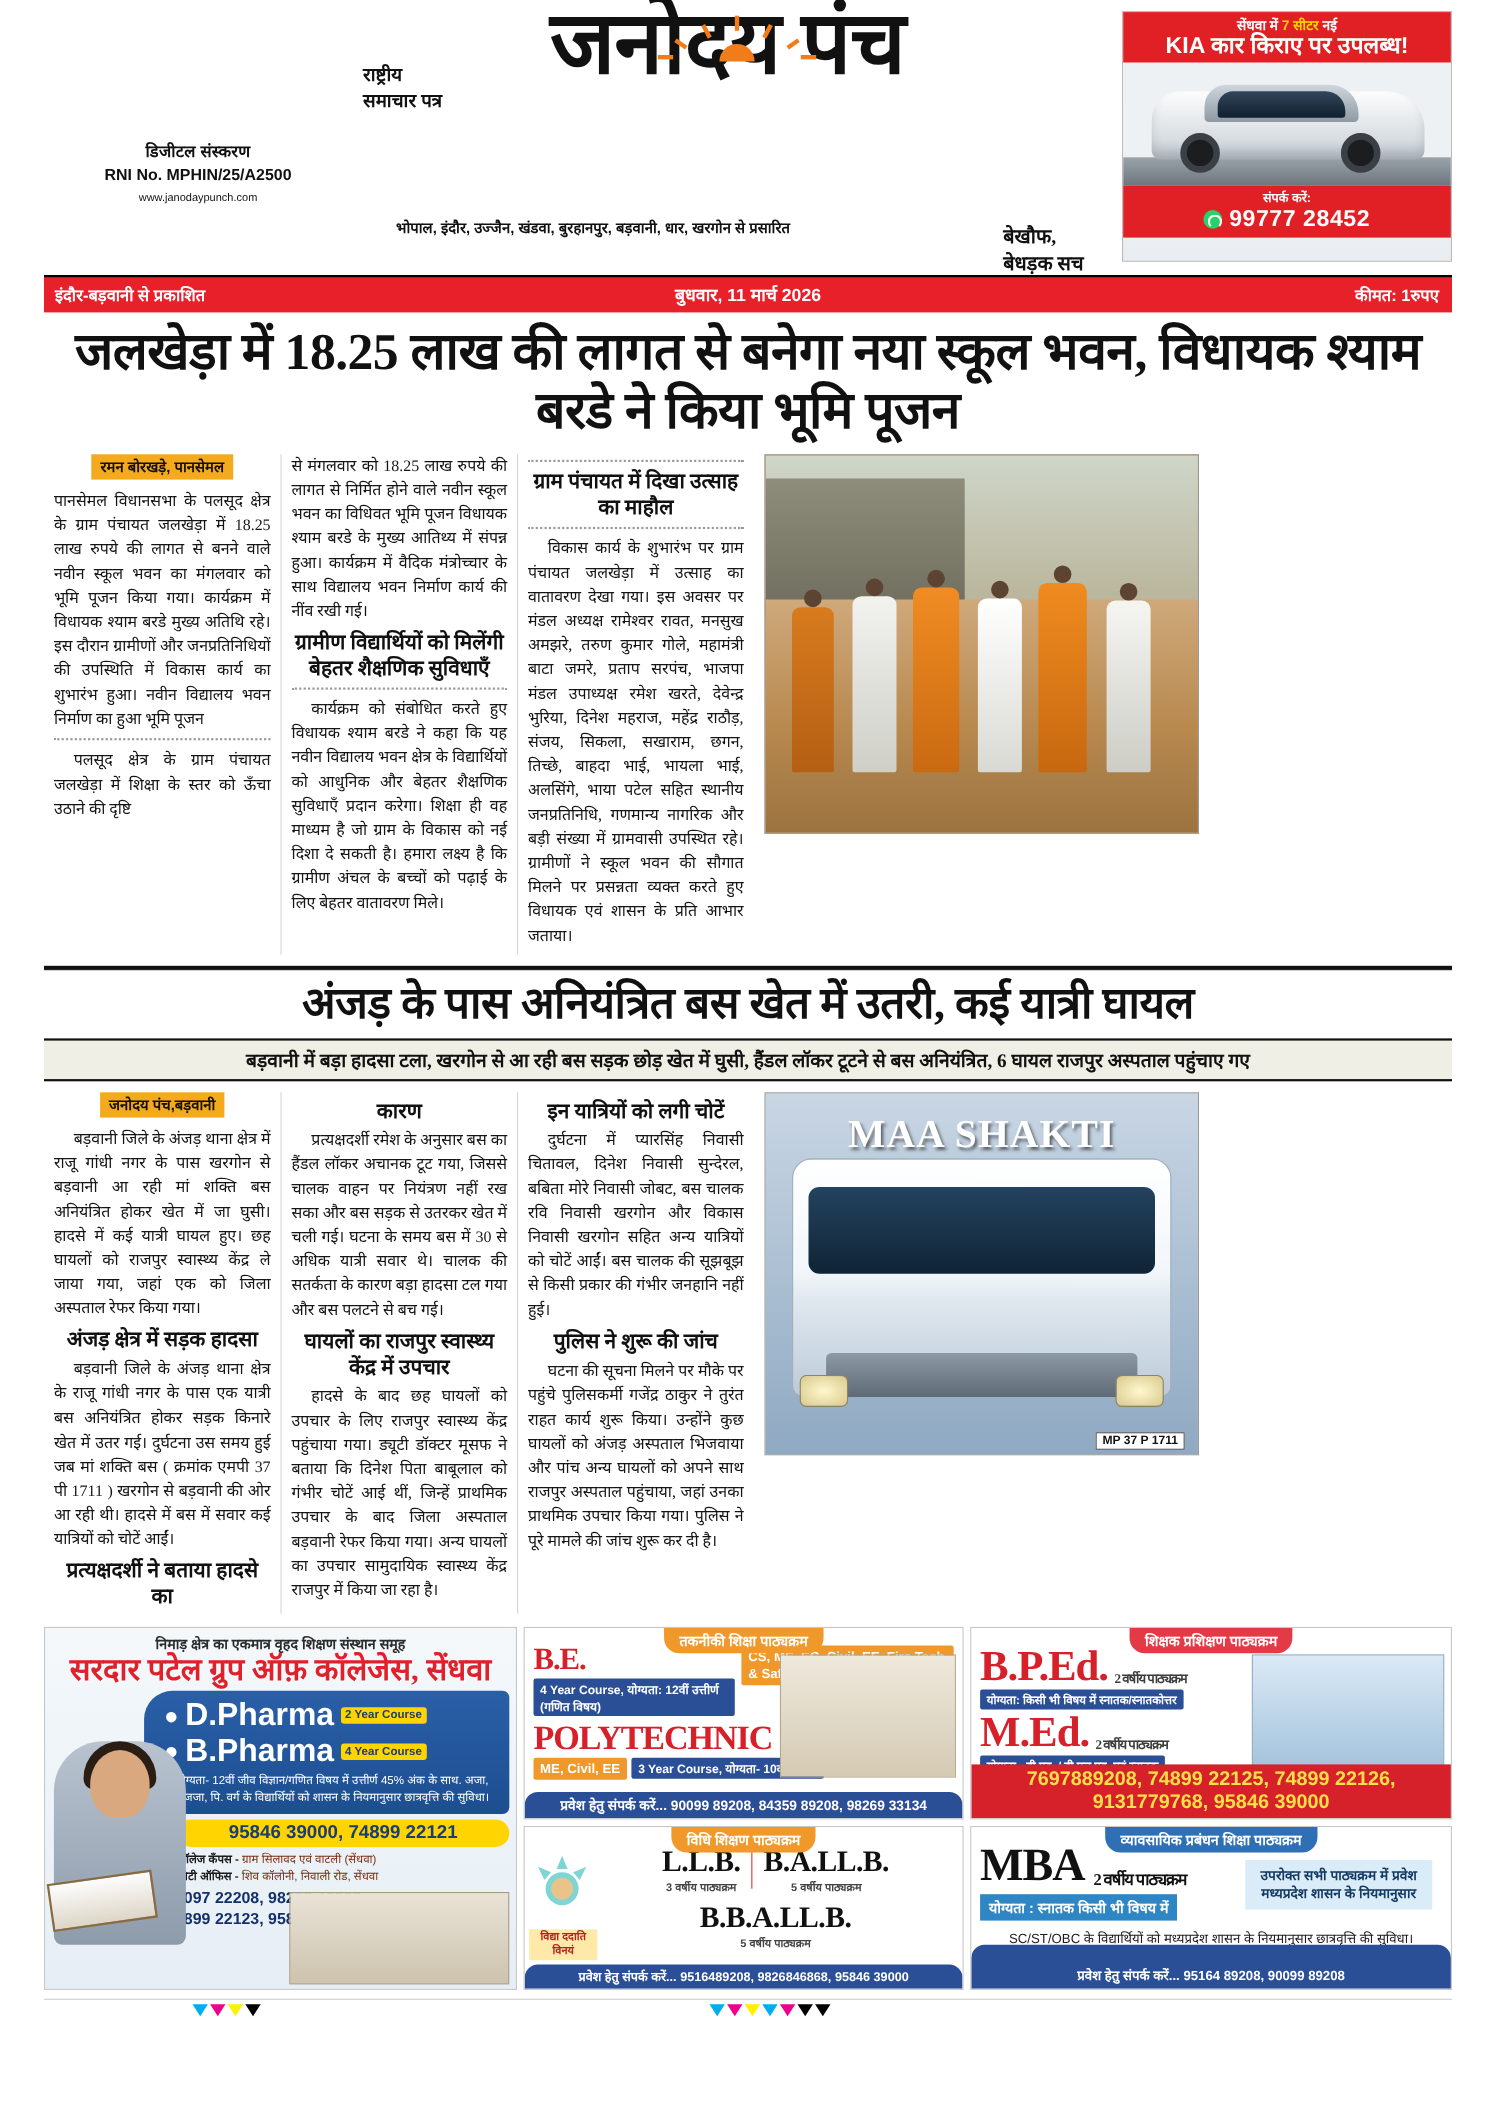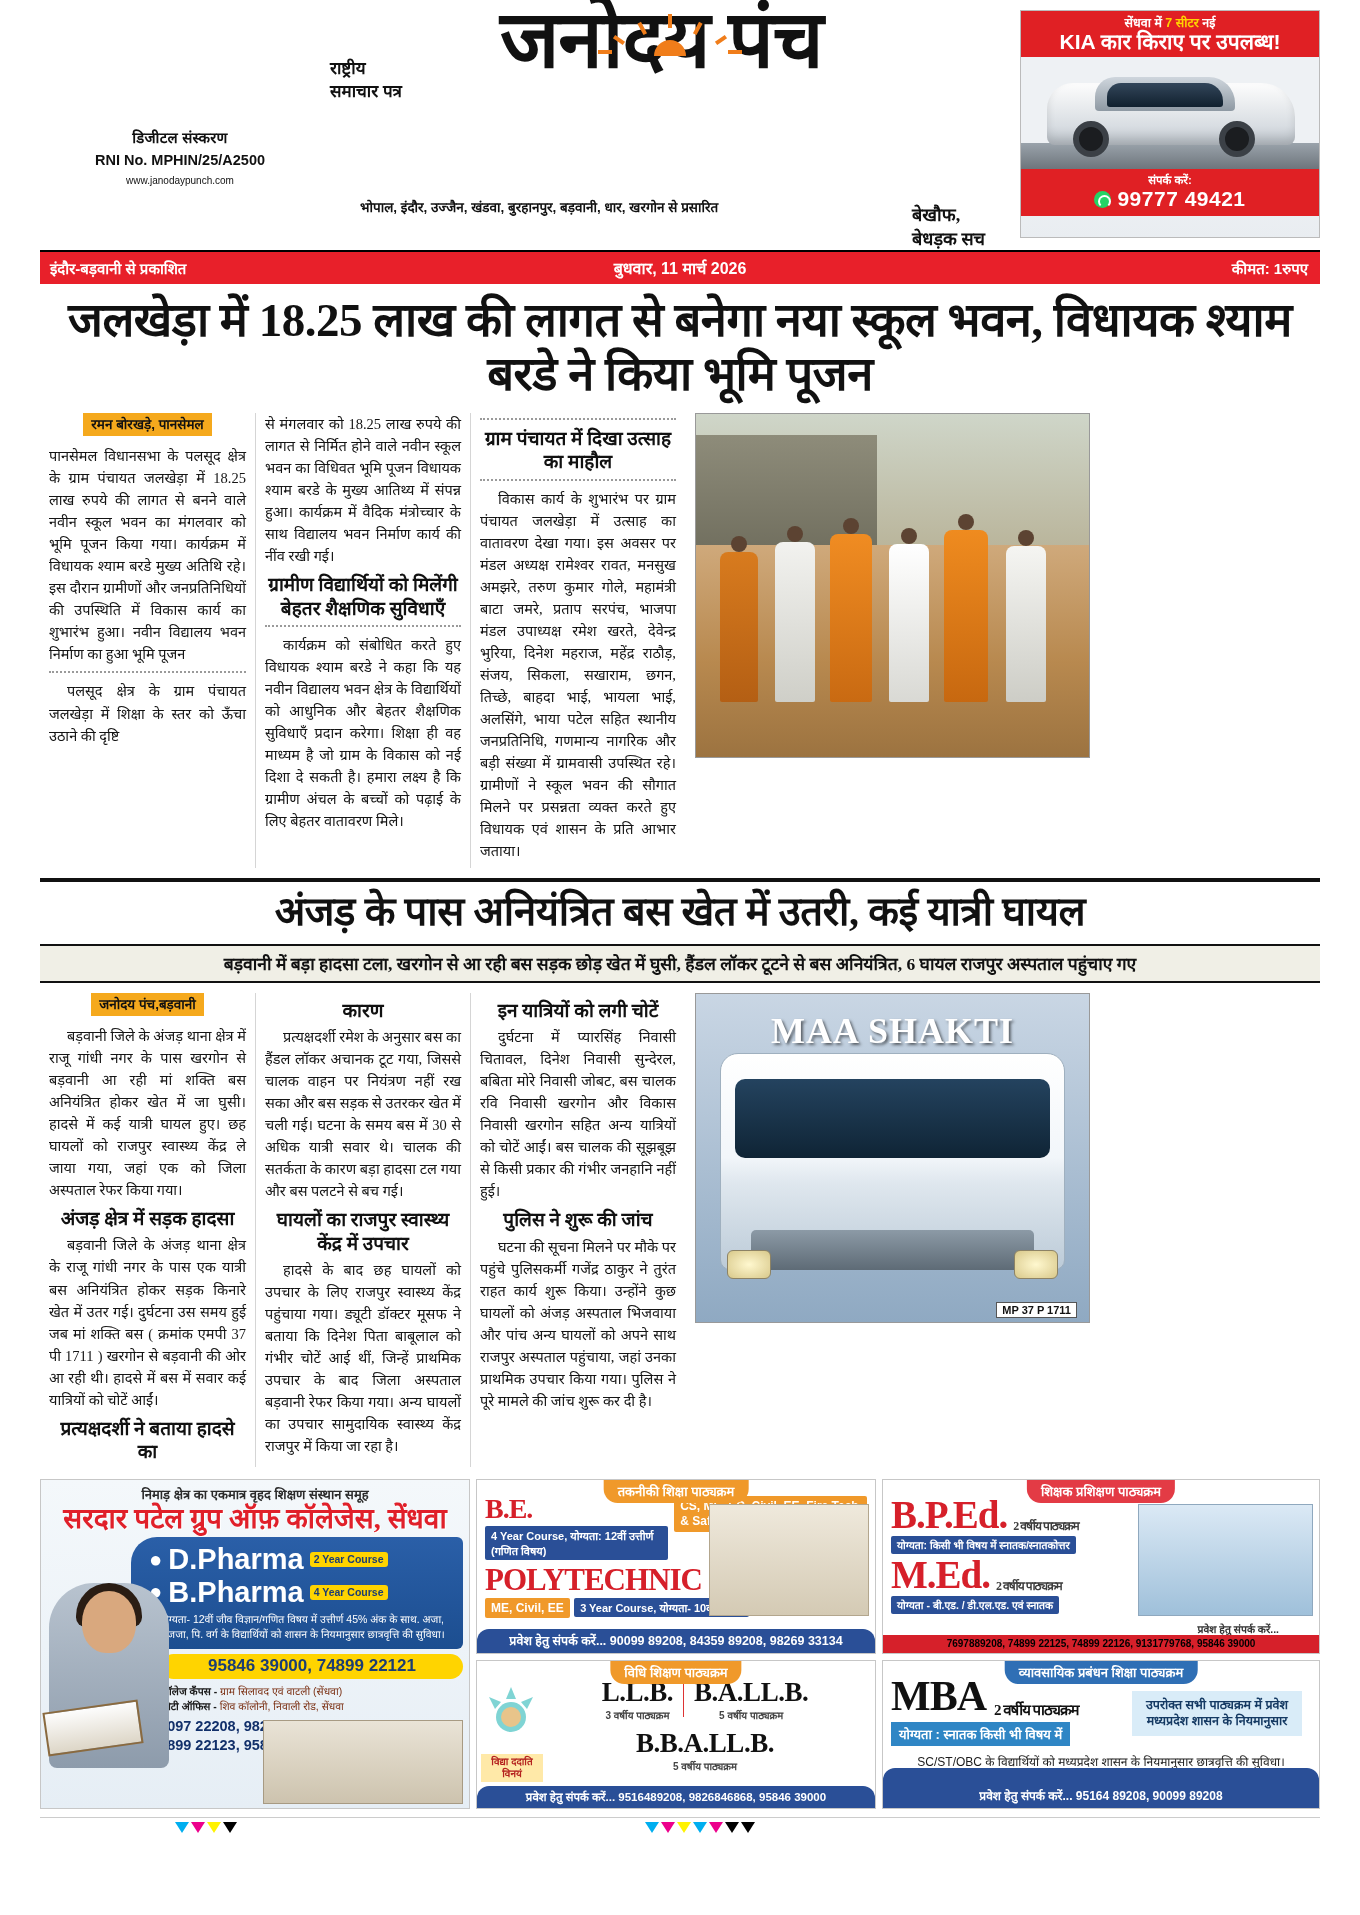--- a/index.html
+++ b/index.html
@@ -528,22 +528,22 @@
     font-family: "Liberation Serif", serif; line-height: .95; letter-spacing: -1px;
     display: flex; align-items: flex-end; gap: 6px;
   }
   .bped-yr { font-size: 12px; color: #3d3d3d; font-weight: bold; line-height: 1.2; }
   .bped-blue {
     background: #2a4f97; color: #fff; font-size: 10.5px; font-weight: bold;
     padding: 2px 6px; border-radius: 2px; display: inline-block; margin-top: 3px;
   }
   .bped-phones {
     position: absolute; left: 0; right: 0; bottom: 0;
-    background: #d6202a; color: #000000;
-    font-size: 10px; font-weight: bold; text-align: center;
+    background: #d6202a; color: #fde047;
+    font-size: 18px; font-weight: bold; text-align: center;
     padding: 3px 2px 4px 2px;
   }
   .bped-img {
     position:absolute; right: 6px; top: 24px; width: 175px; height: 112px;
     background: linear-gradient(#dbe9f5,#9fc0da);
     border: 1px solid #8fa8be;
   }
   .mba-wrap { padding: 16px 8px 6px 8px; position: relative; height: 100%; }
   .mba-big {
     font-size: 42px; font-weight: bold; color: #111;
@@ -636,21 +636,21 @@
         <div class="body"></div>
         <div class="cabin"></div>
         <div class="glass"></div>
         <div class="wheel w1"></div>
         <div class="wheel w2"></div>
       </div>
       <div class="kia-bottom">
         <div class="ct">संपर्क करें:</div>
         <div class="ph">
           <span class="wa-dot"></span>
-          <span>99777 49421</span>
+          <span>99777 28452</span>
         </div>
       </div>
     </div>
   </div>
 
   <div class="datebar">
     <div class="left">इंदौर-बड़वानी से प्रकाशित</div>
     <div class="mid">बुधवार, 11 मार्च 2026</div>
     <div class="right">कीमत: 1रुपए</div>
   </div>

